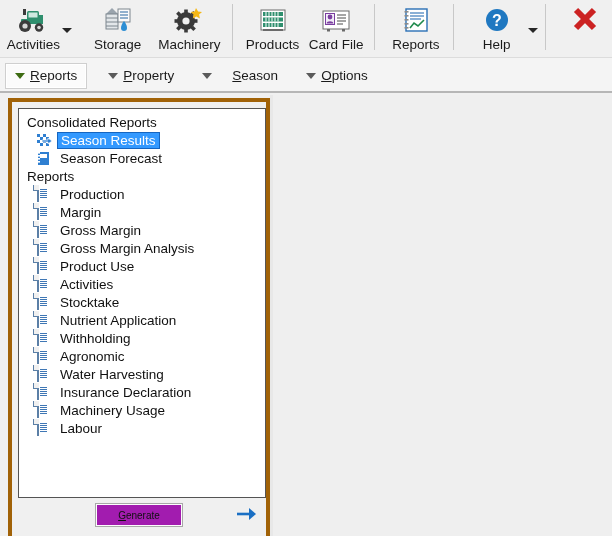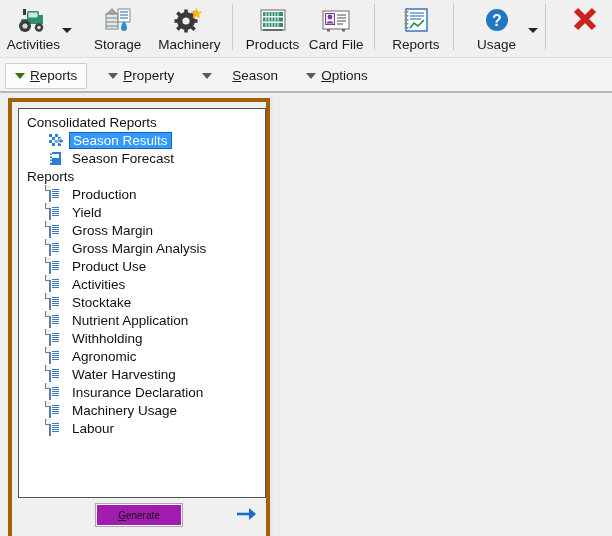--- a/index.html
+++ b/index.html
@@ -145,21 +145,21 @@
     display: flex;
     align-items: center;
     height: 18px;
     padding-left: 6px;
     font-size: 13.5px;
     color: #101010;
     white-space: nowrap;
     cursor: default;
   }
   .tree-row.group { padding-left: 6px; }
-  .tree-row.child { padding-left: 30px; }
+  .tree-row.child { padding-left: 18px; }
   .tree-ico {
     width: 16px; height: 16px;
     margin-right: 5px;
     flex: 0 0 16px;
     position: relative;
   }
   .tree-label-sel {
     background: #3399ff;
     color: #ffffff;
     border: 1px solid #1565c0;
@@ -383,21 +383,21 @@
 
     <div class="tb-sep" style="margin-left:10px;"></div>
 
     <div class="tb-item" style="margin-left:10px;">
       <div class="tb-icon">
         <svg width="30" height="30" viewBox="0 0 30 30">
           <circle cx="15" cy="15" r="11" fill="#1f78c1"></circle>
           <text x="15" y="21" font-family="Liberation Sans, sans-serif" font-size="16" font-weight="bold" fill="#ffffff" text-anchor="middle">?</text>
         </svg>
       </div>
-      <div class="tb-label">Usage</div>
+      <div class="tb-label">Help</div>
     </div>
     <div class="tb-caret" style="margin-left:4px;">
       <div class="caret-dark"></div>
     </div>
 
     <div class="tb-sep" style="margin-left:6px;"></div>
 
     <div class="tb-item" style="margin-left:6px;gap:42px;">
       <div class="tb-icon">
         <svg width="30" height="30" viewBox="0 0 30 30">
@@ -483,21 +483,21 @@
       <div class="tree-row group">
         <span class="tree-label">Reports</span>
       </div>
 
       <div class="tree-row child">
         <span class="tree-ico"><span class="ico-doc"><span class="lines"></span></span></span>
         <span class="tree-label">Production</span>
       </div>
       <div class="tree-row child">
         <span class="tree-ico"><span class="ico-doc"><span class="lines"></span></span></span>
-        <span class="tree-label">Yield</span>
+        <span class="tree-label">Margin</span>
       </div>
       <div class="tree-row child">
         <span class="tree-ico"><span class="ico-doc"><span class="lines"></span></span></span>
         <span class="tree-label">Gross Margin</span>
       </div>
       <div class="tree-row child">
         <span class="tree-ico"><span class="ico-doc"><span class="lines"></span></span></span>
         <span class="tree-label">Gross Margin Analysis</span>
       </div>
       <div class="tree-row child">

